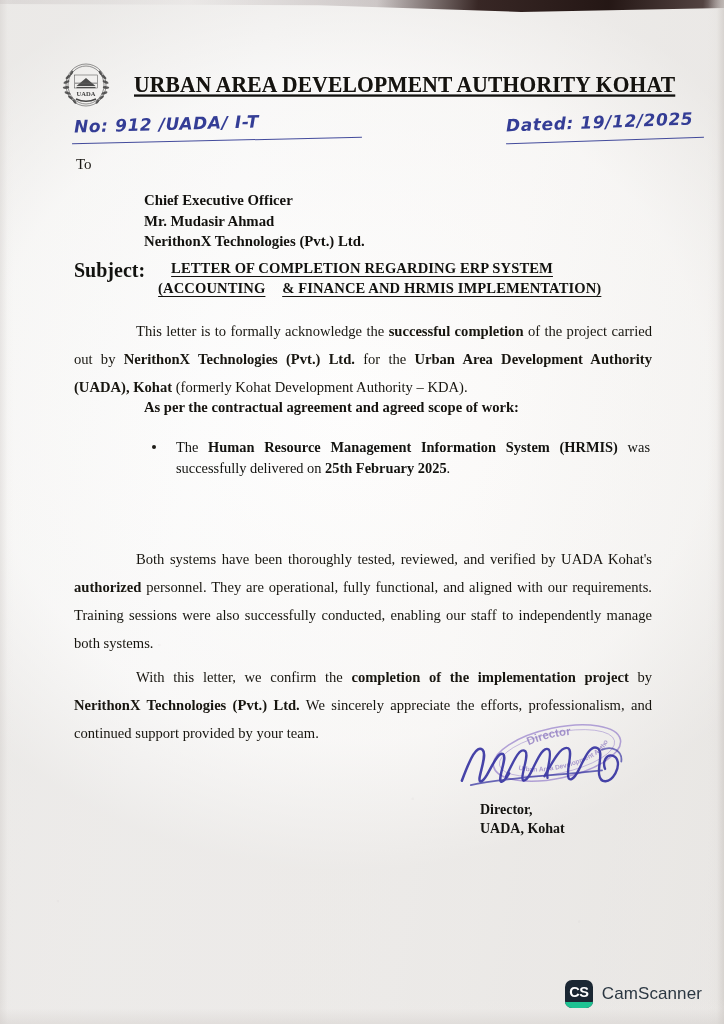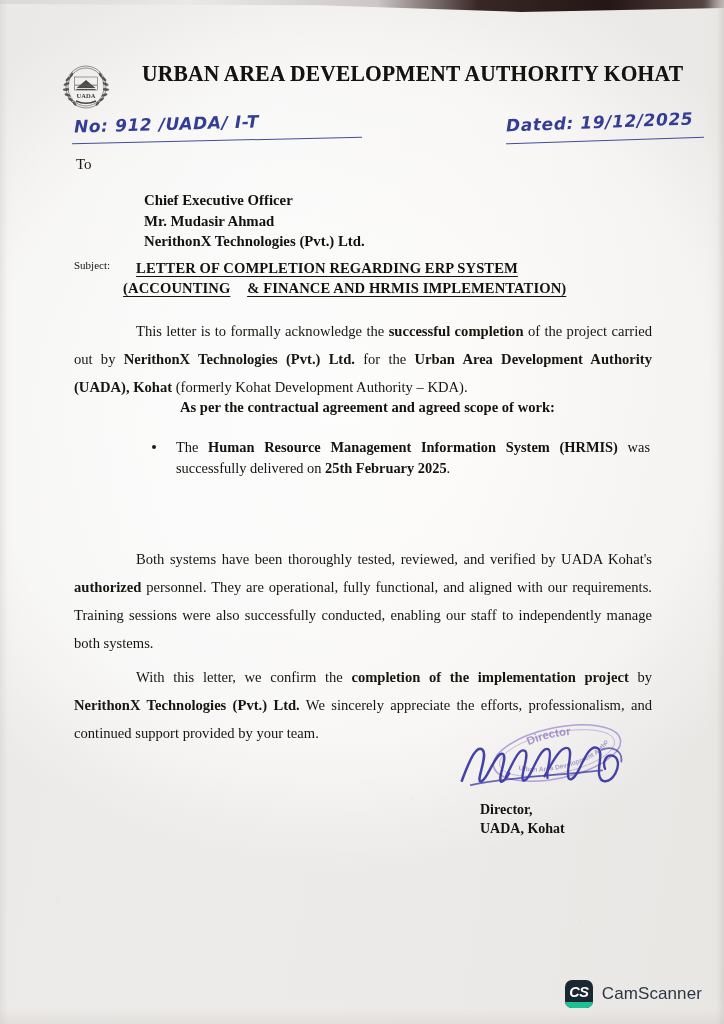--- a/index.html
+++ b/index.html
@@ -95,21 +95,23 @@
   }
 
   
   .letterhead {
     position: absolute;
     left: 58px;
     top: 62px;
     width: 610px;
     height: 46px;
     display: flex;
-    gap: 28px;
+    align-items: center;
+    gap: 20px;
+    text-decoration: underline;
   }
   .crest {
     width: 56px;
     height: 50px;
     flex: 0 0 auto;
     opacity: .86;
     filter: grayscale(1) contrast(1.12);
   }
   .org-title {
     font-family: "Liberation Serif", "DejaVu Serif", serif;
@@ -172,22 +174,22 @@
   .subject-row {
     position: absolute;
     left: 74px;
     top: 258px;
     width: 590px;
     display: flex;
     align-items: flex-start;
     gap: 13px;
   }
   .subject-label {
-    font-size: 11px;
-    font-weight: 400;
+    font-size: 20px;
+    font-weight: 700;
     flex: 0 0 auto;
     padding-top: 1px;
   }
   .subject-text {
     font-size: 14.6px;
     font-weight: 700;
     line-height: 20px;
     letter-spacing: .1px;
     max-width: 500px;
   }
@@ -215,21 +217,20 @@
   .p2 { top: 530px; }
   .p3 { top: 648px; }
 
   .scope-head {
     position: absolute;
     left: 144px;
     top: 399px;
     font-size: 14.6px;
     font-weight: 700;
     color: #14120e;
-    margin-left: 36px;
   }
 
   .bullets {
     position: absolute;
     left: 150px;
     top: 437px;
     width: 500px;
     margin: 0;
     padding: 0;
     list-style: none;
@@ -305,21 +306,20 @@
     position: relative;
     width: 28px;
     height: 28px;
     border-radius: 7px;
     background: #1b2733;
     overflow: hidden;
     display: flex;
     align-items: center;
     justify-content: center;
     flex: 0 0 auto;
-    font-style: italic;
   }
   .cs-badge .cs-letters {
     font-family: "Liberation Sans", "DejaVu Sans", sans-serif;
     font-weight: 700;
     font-size: 14.5px;
     color: #ffffff;
     letter-spacing: -.6px;
     line-height: 1;
     margin-top: -3px;
   }

